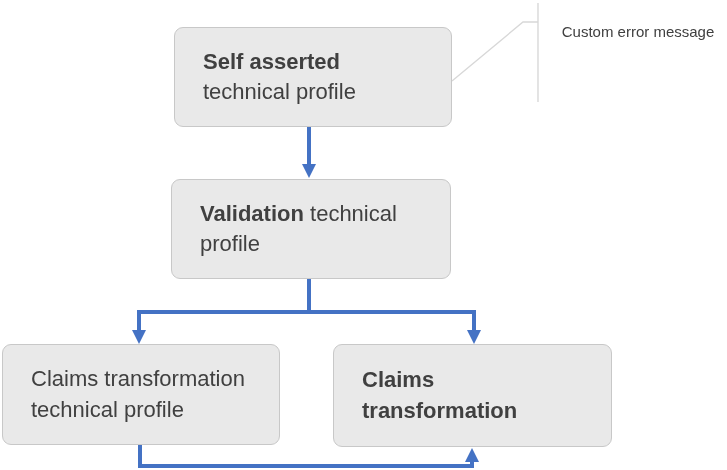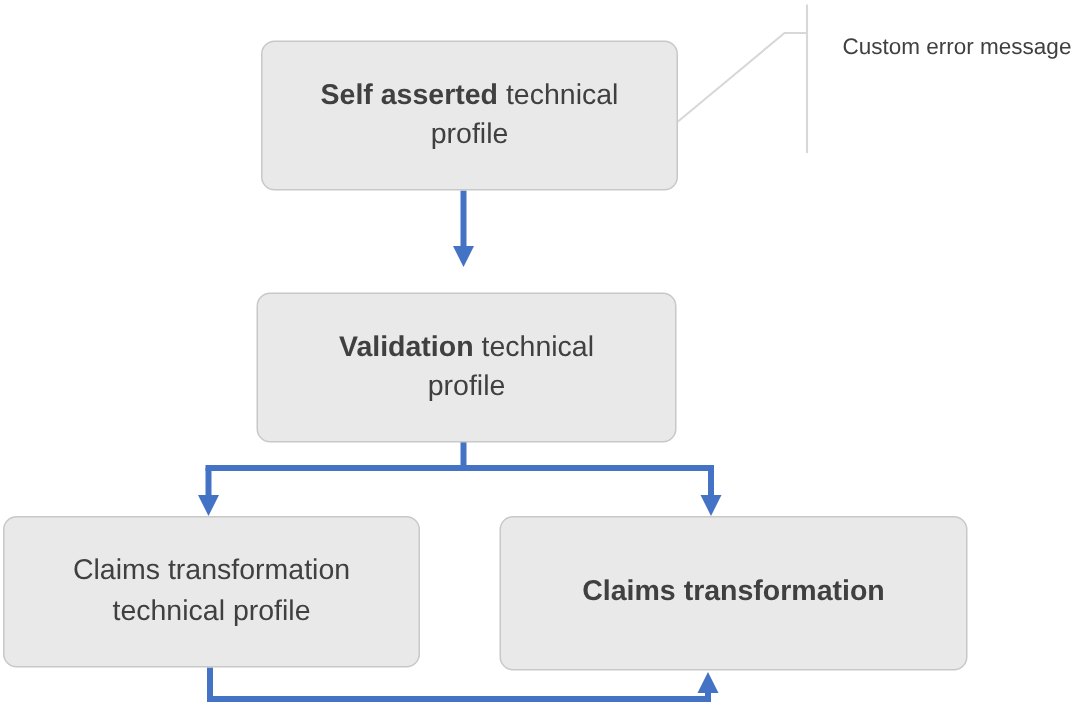--- a/index.html
+++ b/index.html
@@ -36,32 +36,31 @@
 
   .node {
     position: absolute;
     box-sizing: border-box;
     background: var(--node-fill, #e9e9e9);
     border: 1px solid var(--node-border, #c8c8c8);
     border-radius: 9px;
     display: flex;
     align-items: center;
     justify-content: center;
-    text-align: center;
     color: var(--text, #404040);
-    font-size: 19px;
+    font-size: 22px;
     line-height: 1.38;
     padding: 0 28px;
   }
   .node b { font-weight: bold; }
 
   .node-1 { left: 174px; top: 27px;  width: 278px; height: 100px; }
-  .node-2 { left: 171px; top: 179px; width: 280px; height: 100px; margin-top: 16px; }
+  .node-2 { left: 171px; top: 179px; width: 280px; height: 100px; }
   .node-3 { left: 2px;   top: 344px; width: 278px; height: 101px; }
-  .node-4 { left: 333px; top: 344px; width: 312px; height: 103px; }
+  .node-4 { left: 333px; top: 344px; width: 279px; height: 103px; }
 
   .callout-text {
     position: absolute;
     left: 555px; top: 21px;
     width: 166px;
     text-align: center;
     color: var(--text, #404040);
     font-size: 15px;
     line-height: 1.4;
   }

